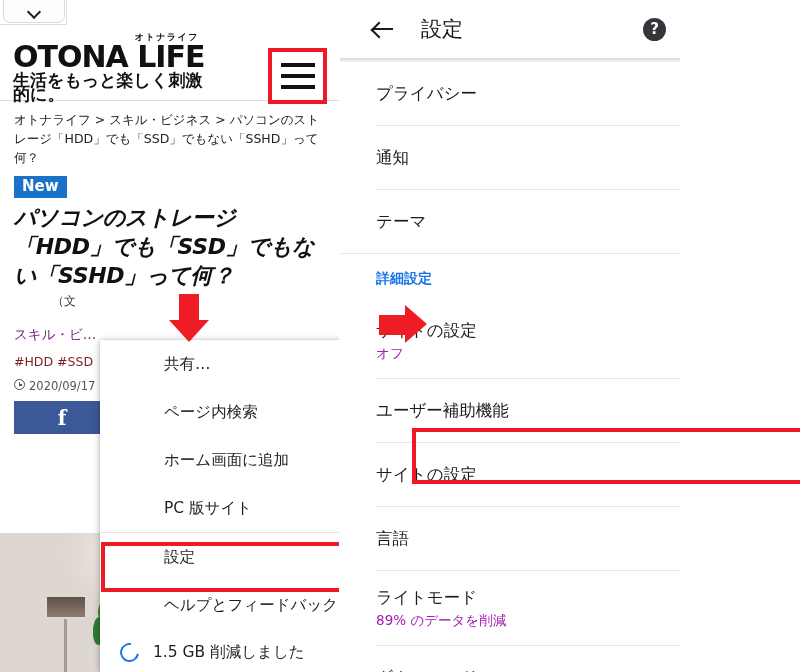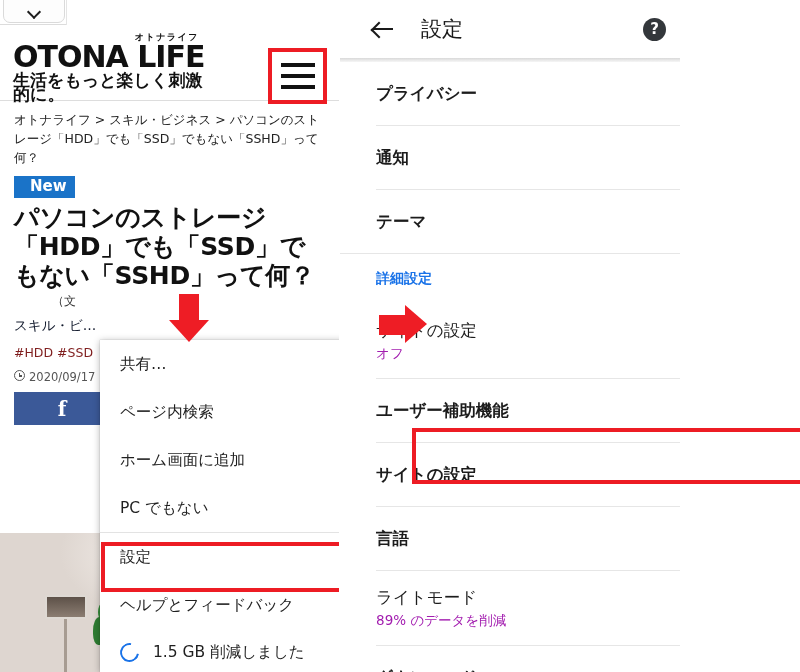--- a/index.html
+++ b/index.html
@@ -114,42 +114,43 @@
     font-family: "DejaVu Sans", sans-serif;
   }
 
   
   .new-badge {
     display: inline-block;
     margin: 9px 0 0 14px;
     background: #1a73c8;
     color: #fff;
     font-size: 15px; font-weight: bold;
-    padding: 1px 8px 3px 16px;
+    padding: 1px 8px 3px 8px;
     line-height: 18px;
     font-family: "DejaVu Sans", sans-serif;
   }
   .article-title {
     margin: 5px 14px 0 14px;
-    font-size: 25px;
+    font-size: 22px;
     font-weight: bold;
     line-height: 29px;
     color: #111;
     letter-spacing: -0.3px;
     font-family: "DejaVu Sans", sans-serif;
+    font-style: italic;
   }
   .article-byline {
     margin: 3px 14px 0 14px;
     font-size: 12px; color: #333;
     text-align: left; padding-left: 38px;
     font-family: "DejaVu Sans", sans-serif;
   }
   .article-cat {
-    margin: 7px 14px 0 14px;
-    font-size: 13.5px; color: #0f172a;
+    margin: 16px 14px 0 14px;
+    font-size: 13.5px; color: #701a75;
     font-family: "DejaVu Sans", sans-serif;
   }
   .article-tags {
     margin: 10px 14px 0 14px;
     font-size: 12.5px; color: #7f1d1d;
     font-family: "DejaVu Sans", sans-serif;
   }
   .article-date {
     margin: 10px 14px 0 14px;
     font-size: 11.5px; color: #555;
@@ -229,21 +230,21 @@
   .menu-item {
     position: relative;
     height: 48px;
     display: flex; align-items: center;
     padding: 0 16px 0 20px;
     font-size: 15.5px;
     color: #1f1f1f;
     font-family: "DejaVu Sans", sans-serif;
     background: #fff;
   }
-  .menu-item .label { flex: 1; white-space: nowrap; }
+  .menu-item .label { flex: 1; white-space: nowrap; margin-left: 44px; }
   .gmail-ic {
     width: 22px; height: 16px;
     border: 1.6px solid #e03b2f;
     border-radius: 2px;
     position: relative;
     background: #fff;
   }
   .gmail-ic::after {
     content: "";
     position: absolute; left: 1px; top: 0px;
@@ -367,21 +368,21 @@
     background: #fff;
   }
   .srow .stitle {
     font-size: 16.5px; color: #1c1c1c;
     font-family: "DejaVu Sans", sans-serif;
   }
   .srow .ssub {
     font-size: 13.5px; color: #a21caf; margin-top: 3px;
     font-family: "DejaVu Sans", sans-serif;
   }
-  .srow.single { height: 63px; font-weight: bold; }
+  .srow.single { height: 63px; }
   .srow.double { height: 74px; }
   .srow.header-link { height: 50px; }
   .srow.header-link .stitle {
     color: #1a73e8; font-size: 14px; font-weight: bold;
   }
   .sdiv { height: 1px; background: #e6e6e6; margin-left: 36px; }
   .sdiv.full { margin-left: 0; }
   .highlight-box-site {
     position: absolute;
     left: 412px; top: 428px;
@@ -464,21 +465,21 @@
         <span class="label">共有…</span>
         <span class="gmail-ic"></span>
       </div>
       <div class="menu-item">
         <span class="label">ページ内検索</span>
       </div>
       <div class="menu-item">
         <span class="label">ホーム画面に追加</span>
       </div>
       <div class="menu-item">
-        <span class="label">PC でもない</span>
+        <span class="label">PC 版サイト</span>
         <span class="checkbox-sq"></span>
       </div>
       <div class="menu-divider"></div>
       <div class="menu-item">
         <span class="label">設定</span>
       </div>
       <div class="menu-item">
         <span class="label">ヘルプとフィードバック</span>
       </div>
       <div class="data-saver-row">

